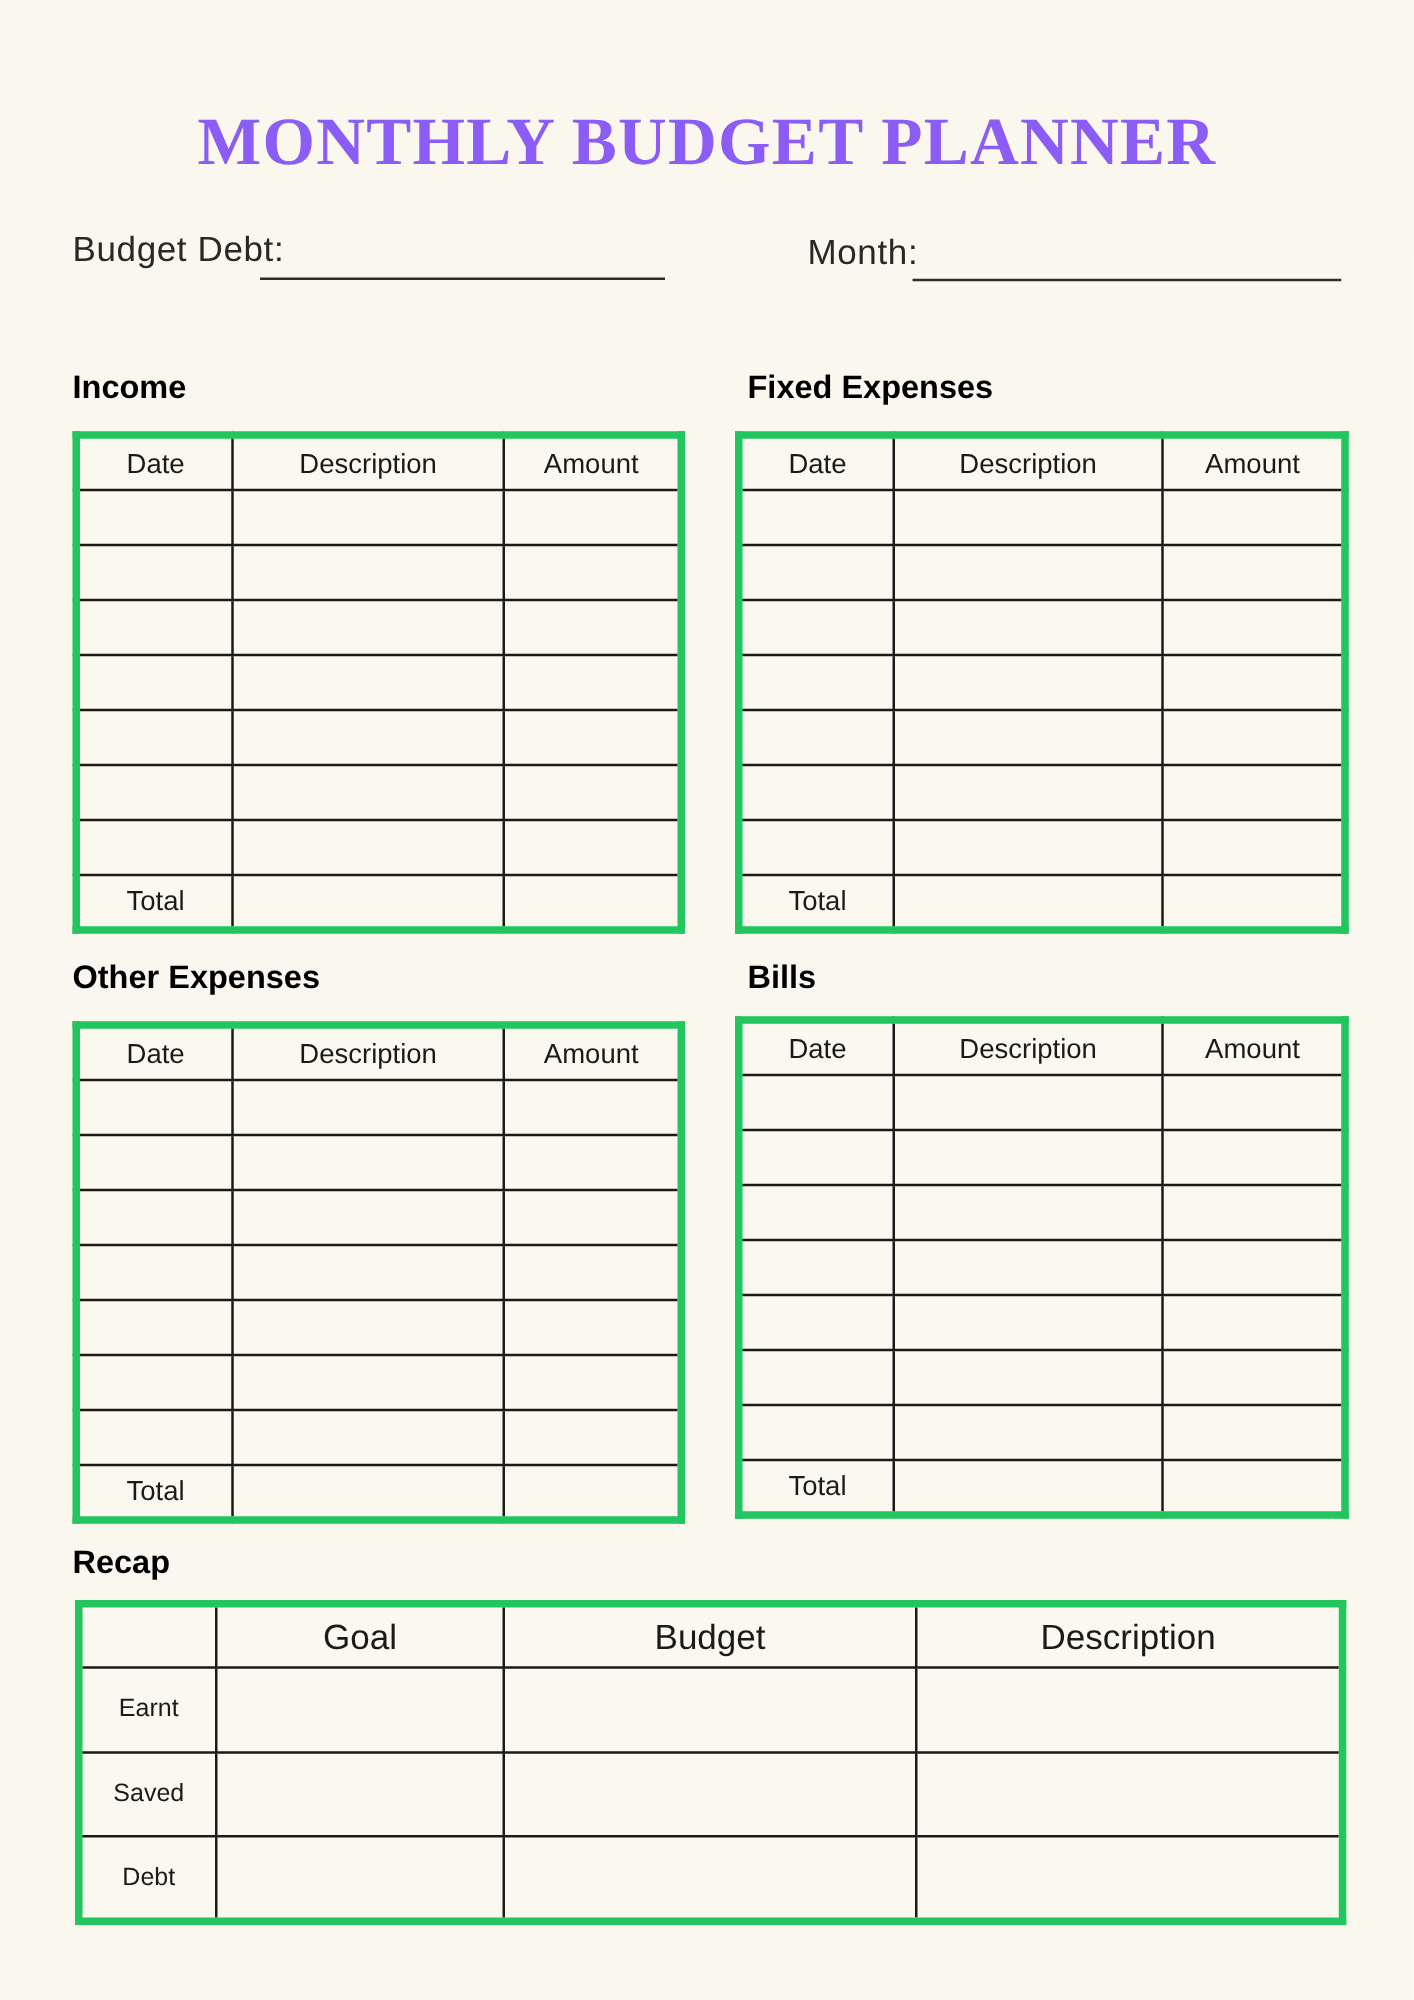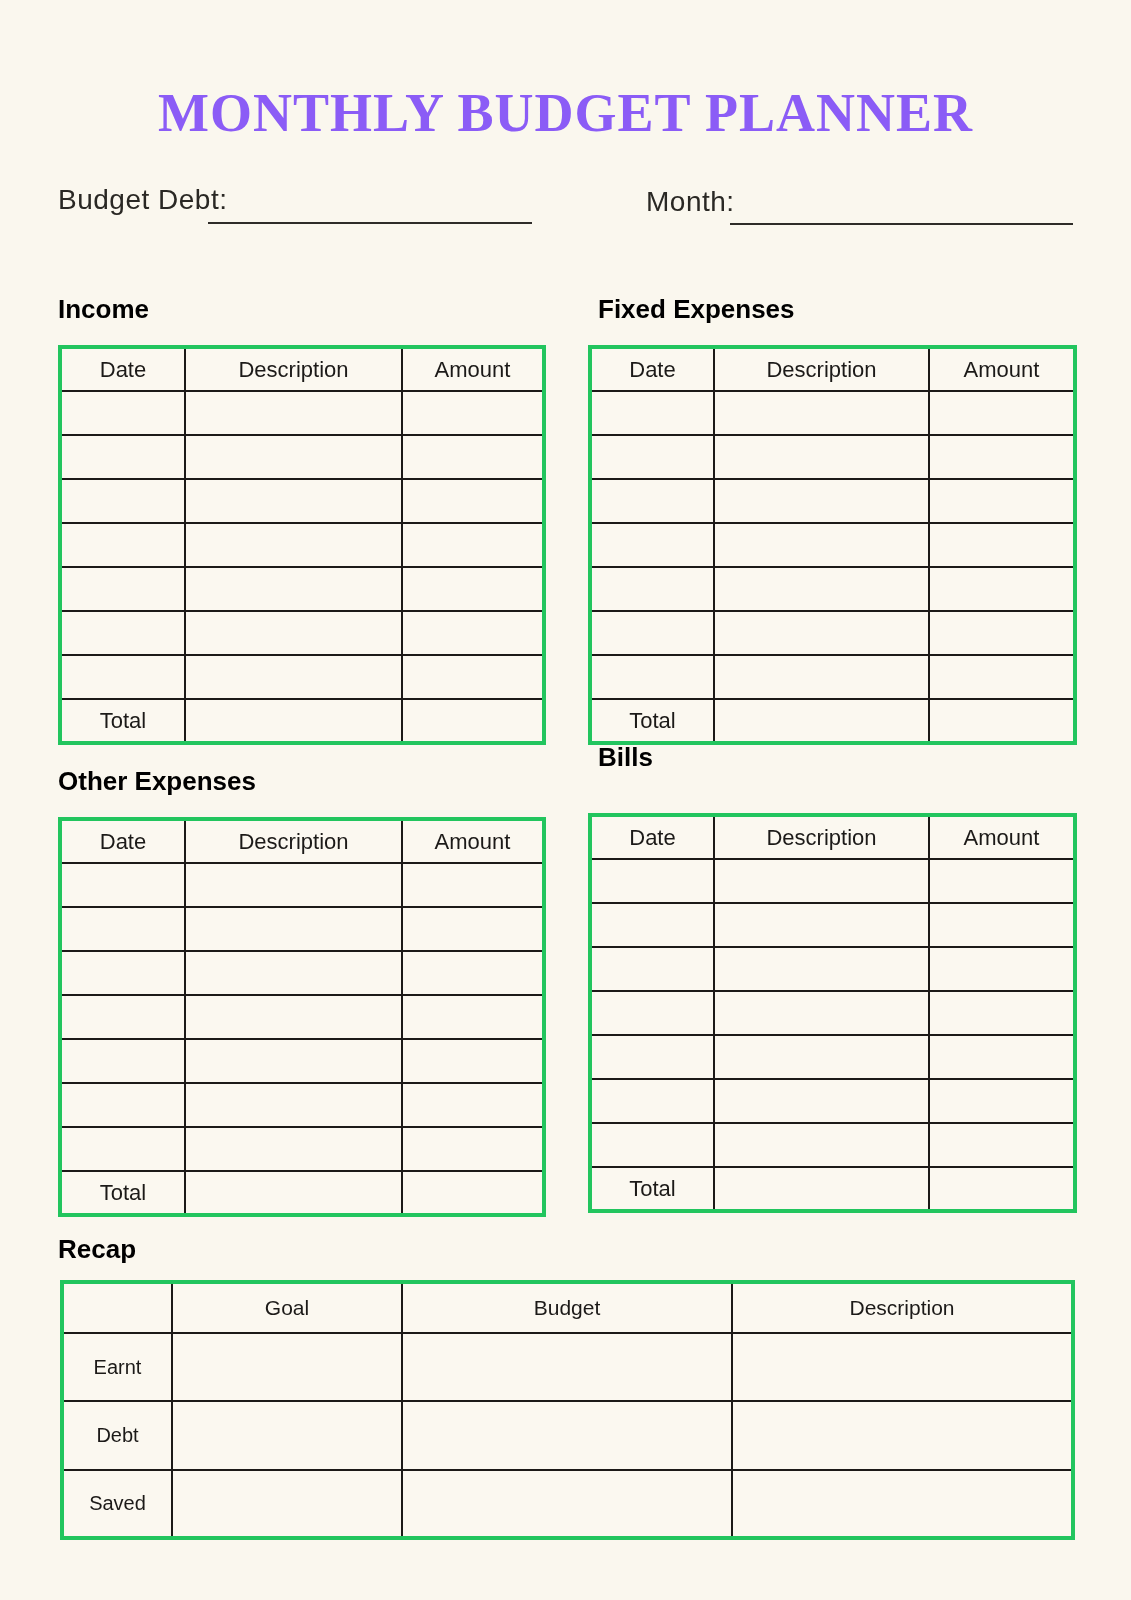--- a/index.html
+++ b/index.html
@@ -29,33 +29,33 @@
   }
   .section-heading{
     position:absolute;
     font-size:26px;font-weight:700;color:#000000;
     white-space:nowrap;
   }
   table.ledger,table.recap{
     position:absolute;
     border-collapse:collapse;table-layout:fixed;
     background:#FBF8F0;
-    border:4px solid #22c55e;
+    border:6px solid #22c55e;
   }
   table.ledger td,table.ledger th,
   table.recap td,table.recap th{
     border:2px solid #1C1A18;
     padding:0;text-align:center;vertical-align:middle;
     font-weight:400;color:#1C1A18;
     overflow:hidden;
   }
   table.ledger th{font-size:22px;}
   table.ledger tr{height:44px;}
   td.total-cell{font-size:22px;}
-  table.recap th{font-size:21px;}
+  table.recap th{font-size:28px;}
   table.recap td.recap-label{font-size:20px;}
   table.recap tr.recap-head{height:51px;}
   table.recap tr.recap-row{height:52px;}
 
   
   #income-table{left:58px;top:345px;width:484px;height:396px;}
   #fixed-expenses-table{left:588px;top:345px;width:485px;height:396px;}
   #other-expenses-table{left:58px;top:817px;width:484px;height:396px;}
   #bills-table{left:588px;top:813px;width:485px;height:396px;}
   #recap-table{left:60px;top:1280px;width:1011px;height:260px;}
@@ -184,21 +184,21 @@
         </tr>
       <tr>
         <td class="total-cell">Total</td>
         <td></td>
         <td></td>
       </tr>
     </tbody>
   </table>
 
   <div class="section-heading" style="left:58px;top:766px;">Other Expenses</div>
-  <div class="section-heading" style="left:598px;top:742px;">Bills</div>
+  <div class="section-heading" style="left:598px;top:766px;">Bills</div>
 
   <table class="ledger" id="other-expenses-table">
     <colgroup>
         <col style="width:125px">
         <col style="width:217px">
         <col style="width:142px">
       </colgroup>
     <thead>
       <tr>
         <th>Date</th>
@@ -325,27 +325,27 @@
       </tr>
     </thead>
     <tbody>
       <tr class="recap-row">
         <td class="recap-label">Earnt</td>
         <td></td>
         <td></td>
         <td></td>
       </tr>
       <tr class="recap-row">
+        <td class="recap-label">Saved</td>
+        <td></td>
+        <td></td>
+        <td></td>
+      </tr>
+      <tr class="recap-row">
         <td class="recap-label">Debt</td>
         <td></td>
         <td></td>
         <td></td>
       </tr>
-      <tr class="recap-row">
-        <td class="recap-label">Saved</td>
-        <td></td>
-        <td></td>
-        <td></td>
-      </tr>
     </tbody>
   </table>
 
 </div>
 
 </body></html>

